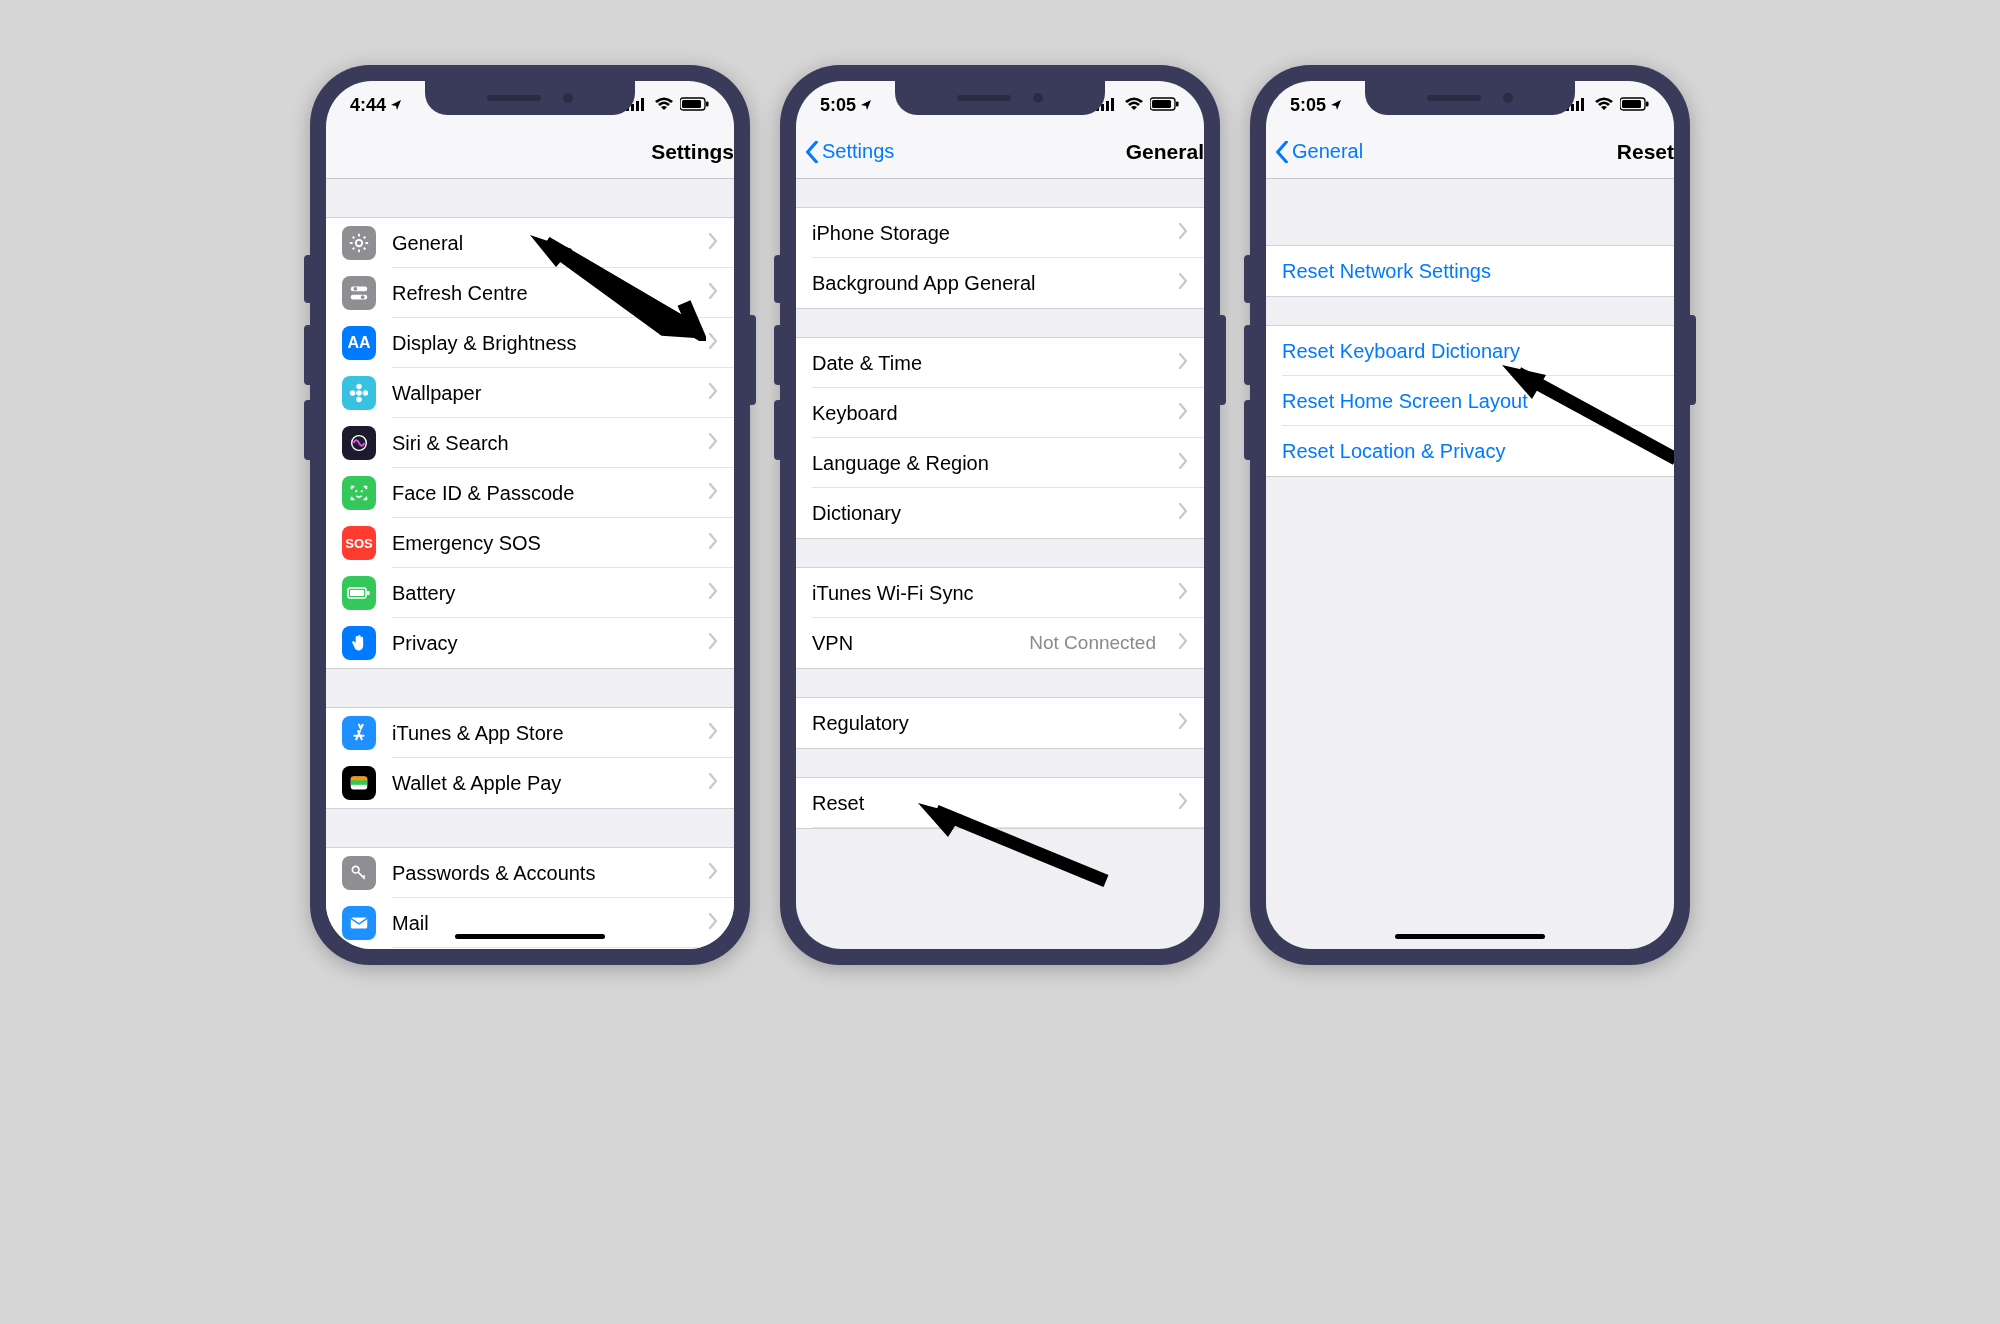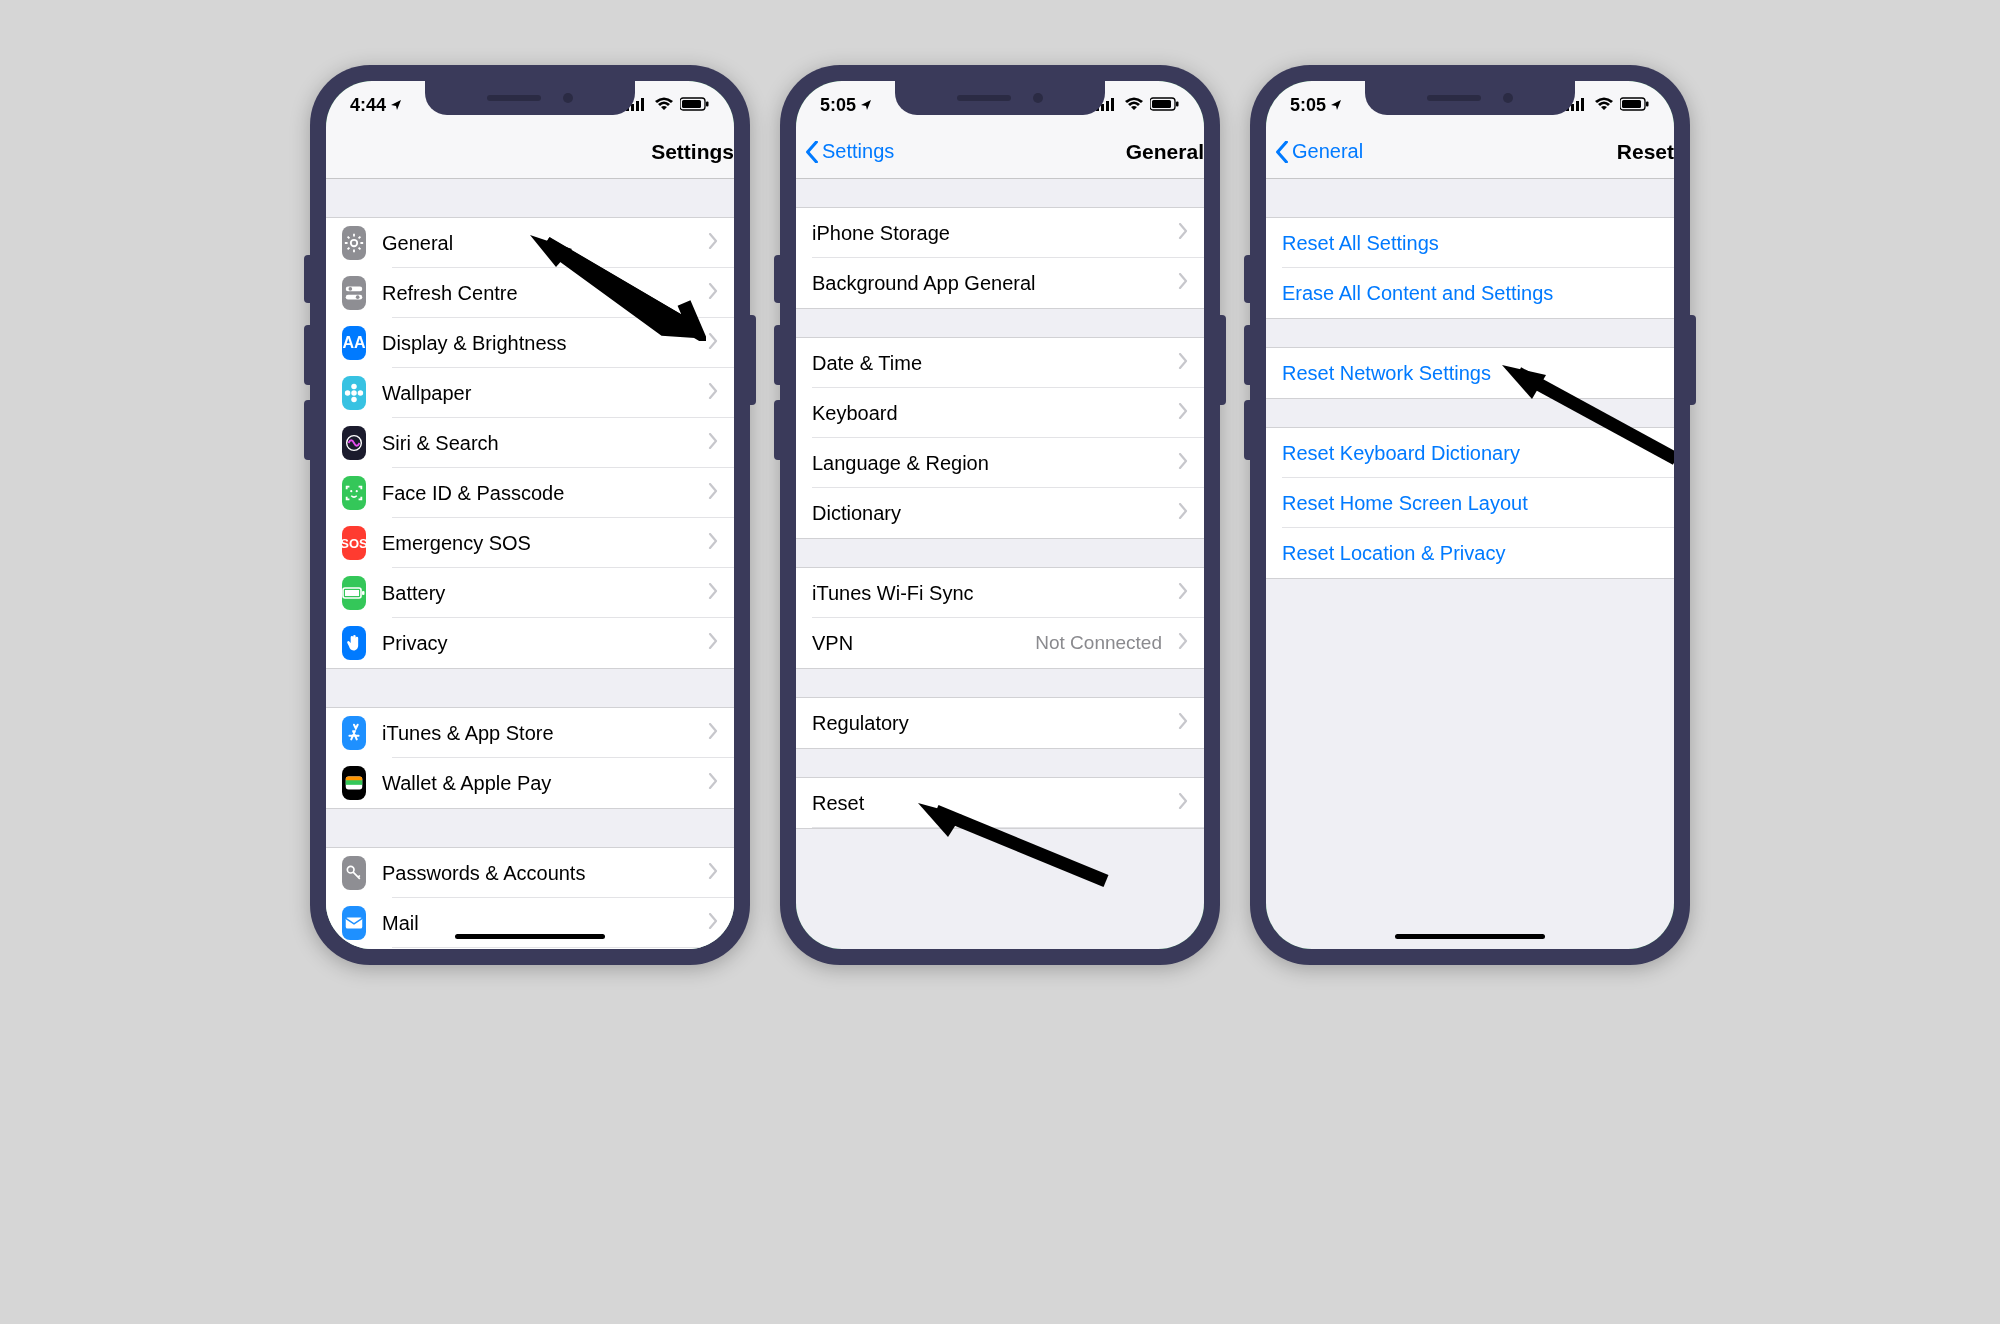--- a/index.html
+++ b/index.html
@@ -125,31 +125,31 @@
     display: flex;
     align-items: center;
     padding: 0 16px 0 16px;
     position: relative;
     border-bottom: 1px solid #e3e3e6;
   }
   .cell:last-of-type { border-bottom: none; }
   .group { border-top: 1px solid #d1d1d4; border-bottom:1px solid #d1d1d4; }
   .group .cell:first-child { }
   .cell .icon {
-    width: 24px;
+    width: 34px;
     height: 34px;
     border-radius: 8px;
     margin-right: 16px;
     display:flex;
     align-items:center;
     justify-content:center;
     flex-shrink: 0;
   }
   .cell .label { font-size: 20px; flex:1; }
-  .cell .value { color:#8a8a8e; font-size:19px; margin-right:16px; }
+  .cell .value { color:#8a8a8e; font-size:19px; margin-right:22px; }
   .cell .chev { color:#c7c7cc; }
   .cell.accent .label { color:#007aff; }
   .cell.inset-sep { border-bottom:none; }
   .cell.inset-sep::after {
     content:"";
     position:absolute;
     left:66px; right:0; bottom:0;
     height:1px; background:#e3e3e6;
   }
   .cell.plain-inset::after {
@@ -573,28 +573,20 @@
           <svg viewBox="0 0 12 20">
               <path d="M10 1 L2 10 L10 19" stroke="#007aff" stroke-width="2.8" fill="none" stroke-linecap="round" stroke-linejoin="round"></path>
             </svg>
           <span>General</span>
         </div>
         <span class="nav-title">Reset</span>
       </div>
 
       <div class="content">
         <div class="section-gap"></div>
-        <div class="group" id="p3g0">
-            <div class="cell accent plain-inset">
-              <span class="label">Reset All Settings</span>
-            </div>
-            <div class="cell accent">
-              <span class="label">Erase All Content and Settings</span>
-            </div>
-          </div>
         <div class="section-gap small"></div>
         <div class="group" id="p3g1">
             <div class="cell accent">
               <span class="label">Reset Network Settings</span>
             </div>
           </div>
         <div class="section-gap small"></div>
         <div class="group" id="p3g2">
             <div class="cell accent plain-inset">
               <span class="label">Reset Keyboard Dictionary</span>

